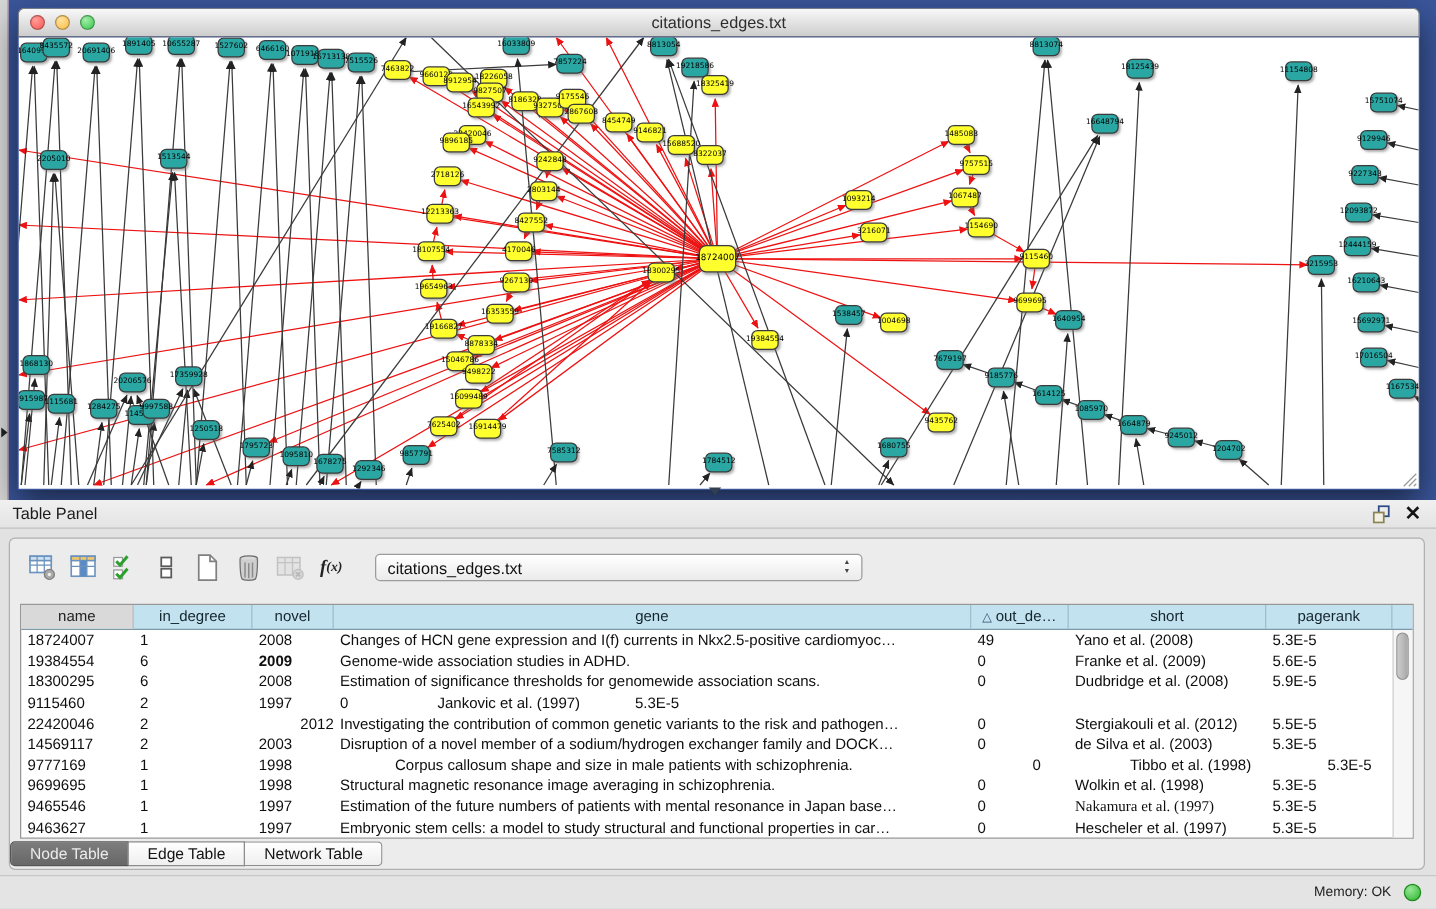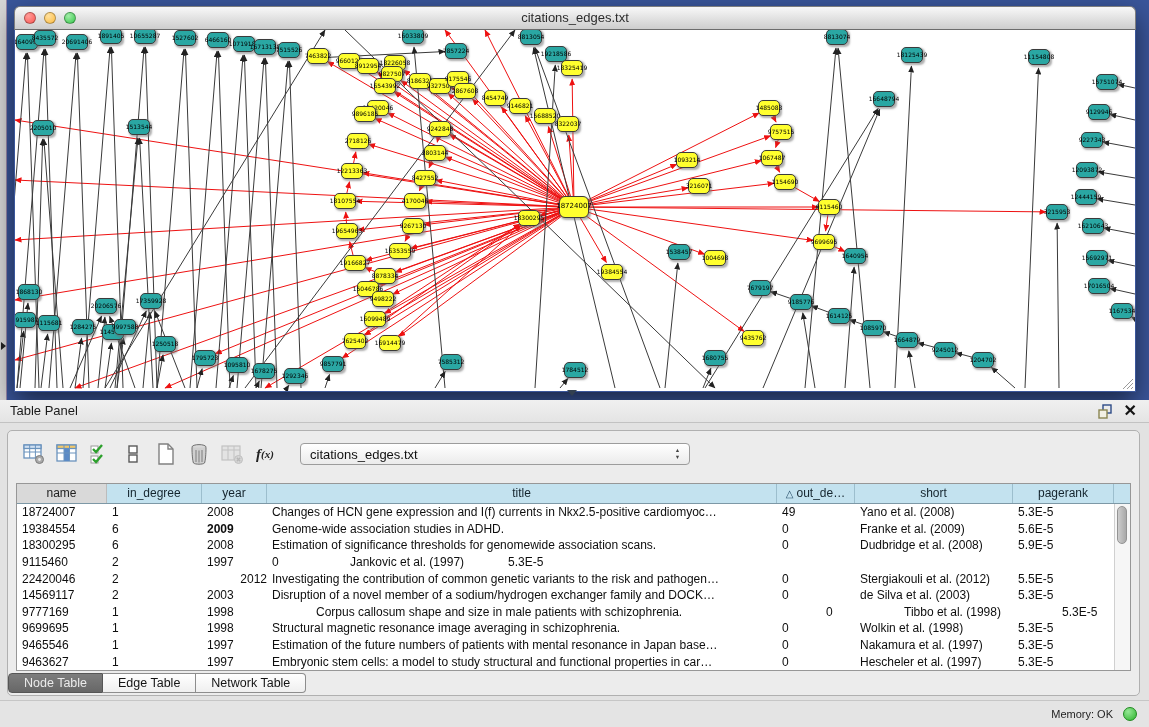--- a/index.html
+++ b/index.html
@@ -656,22 +656,22 @@
       <div class="combo">
         <span>citations_edges.txt</span>
         <span class="arrows">▲<br>▼</span>
       </div>
     </div>
 
     <div class="tbl">
       <div class="thead" id="thead">
           <div class="th gray" style="width: 90px;">name</div>
           <div class="th" style="width: 95px;">in_degree</div>
-          <div class="th" style="width: 65px;">year</div>
-          <div class="th" style="width: 510px;">title</div>
+          <div class="th" style="width: 65px;">novel</div>
+          <div class="th" style="width: 510px;">gene</div>
           <div class="th" style="width: 78px;"><span class="sorttri">△</span>out_de…</div>
           <div class="th" style="width: 158px;">short</div>
           <div class="th" style="width: 101px;">pagerank</div>
         </div>
       <div class="tbody" id="tbody">
           <div class="trow">
             <div class="td" style="width: 90px;">18724007</div>
             <div class="td" style="width: 95px;">1</div>
             <div class="td" style="width: 65px;">2008</div>
             <div class="td" style="width: 510px;">Changes of HCN gene expression and I(f) currents in Nkx2.5-positive cardiomyoc…</div>
@@ -740,21 +740,21 @@
             <div class="td" style="width: 78px;">0</div>
             <div class="td" style="width: 158px;">Wolkin et al. (1998)</div>
             <div class="td" style="width: 101px;">5.3E-5</div>
           </div>
           <div class="trow">
             <div class="td" style="width: 90px;">9465546</div>
             <div class="td" style="width: 95px;">1</div>
             <div class="td" style="width: 65px;">1997</div>
             <div class="td" style="width: 510px;">Estimation of the future numbers of patients with mental resonance in Japan base…</div>
             <div class="td" style="width: 78px;">0</div>
-            <div class="td" style="width: 158px;">Nakamura et al. (1997)</div>
+            <div class="td" style="width: 158px; font-family: Liberation Serif, serif;">Nakamura et al. (1997)</div>
             <div class="td" style="width: 101px;">5.3E-5</div>
           </div>
           <div class="trow">
             <div class="td" style="width: 90px;">9463627</div>
             <div class="td" style="width: 95px;">1</div>
             <div class="td" style="width: 65px;">1997</div>
             <div class="td" style="width: 510px;">Embryonic stem cells: a model to study structural and functional properties in car…</div>
             <div class="td" style="width: 78px;">0</div>
             <div class="td" style="width: 158px;">Hescheler et al. (1997)</div>
             <div class="td" style="width: 101px;">5.3E-5</div>

